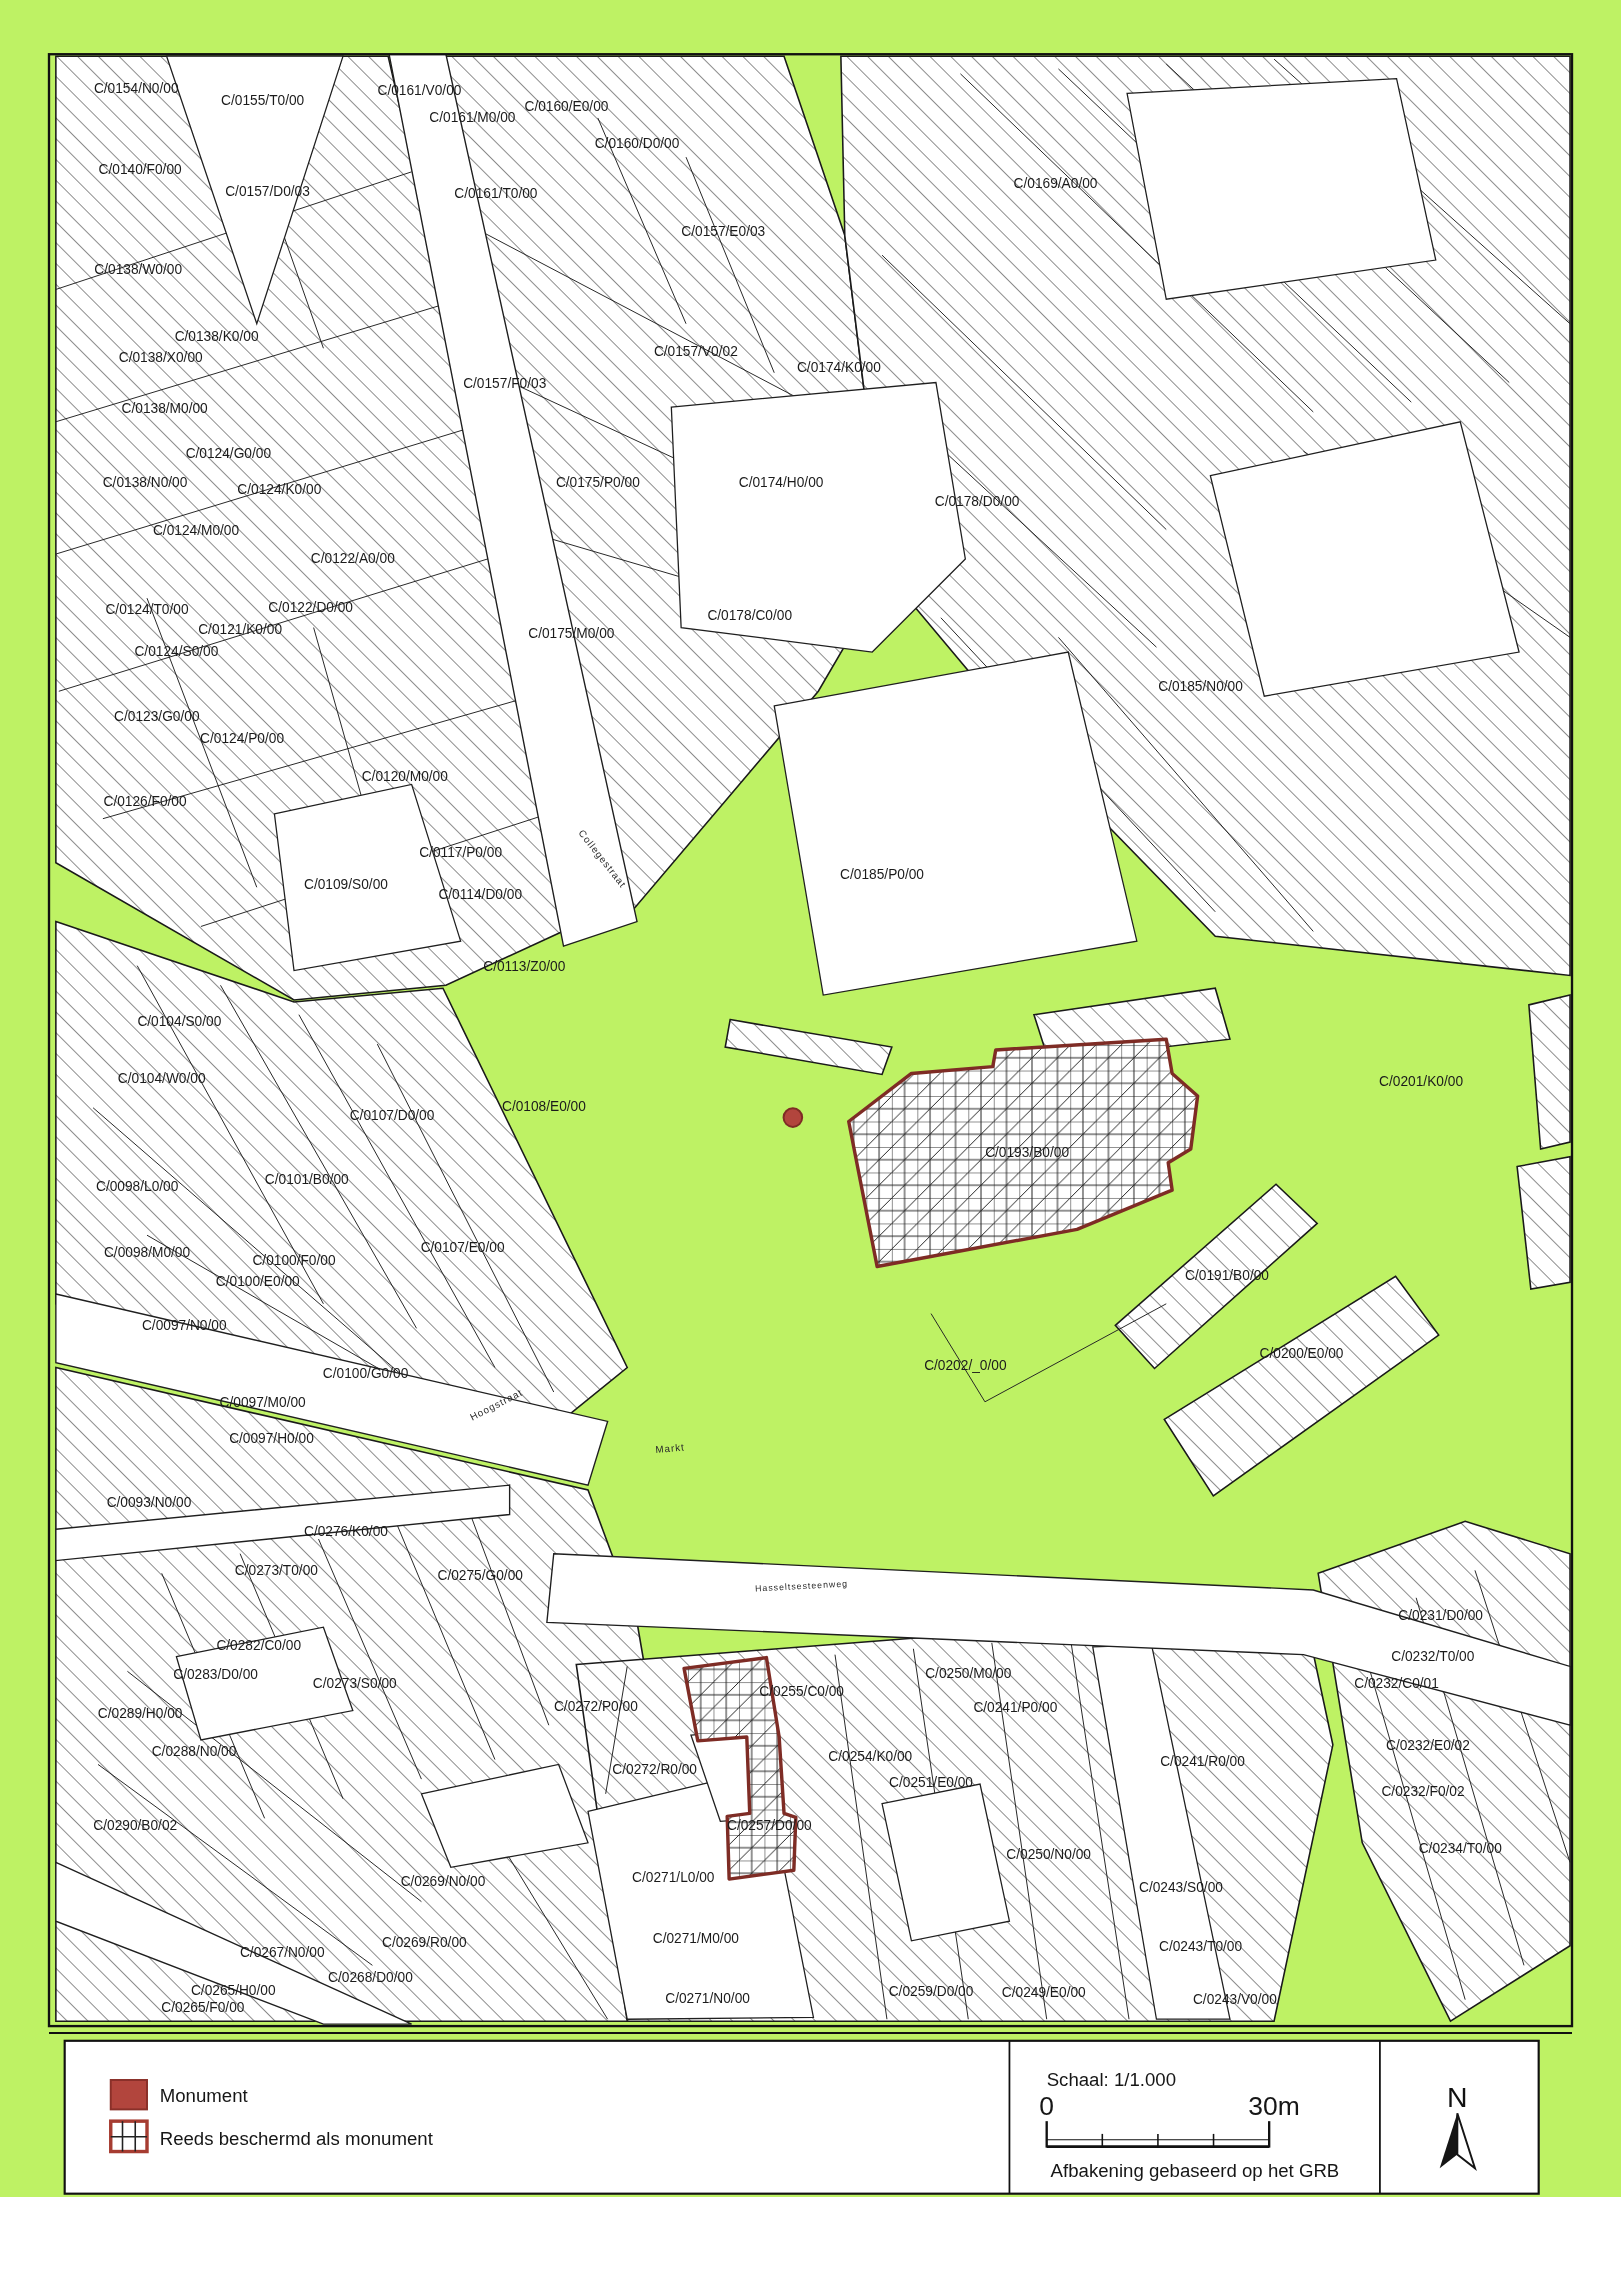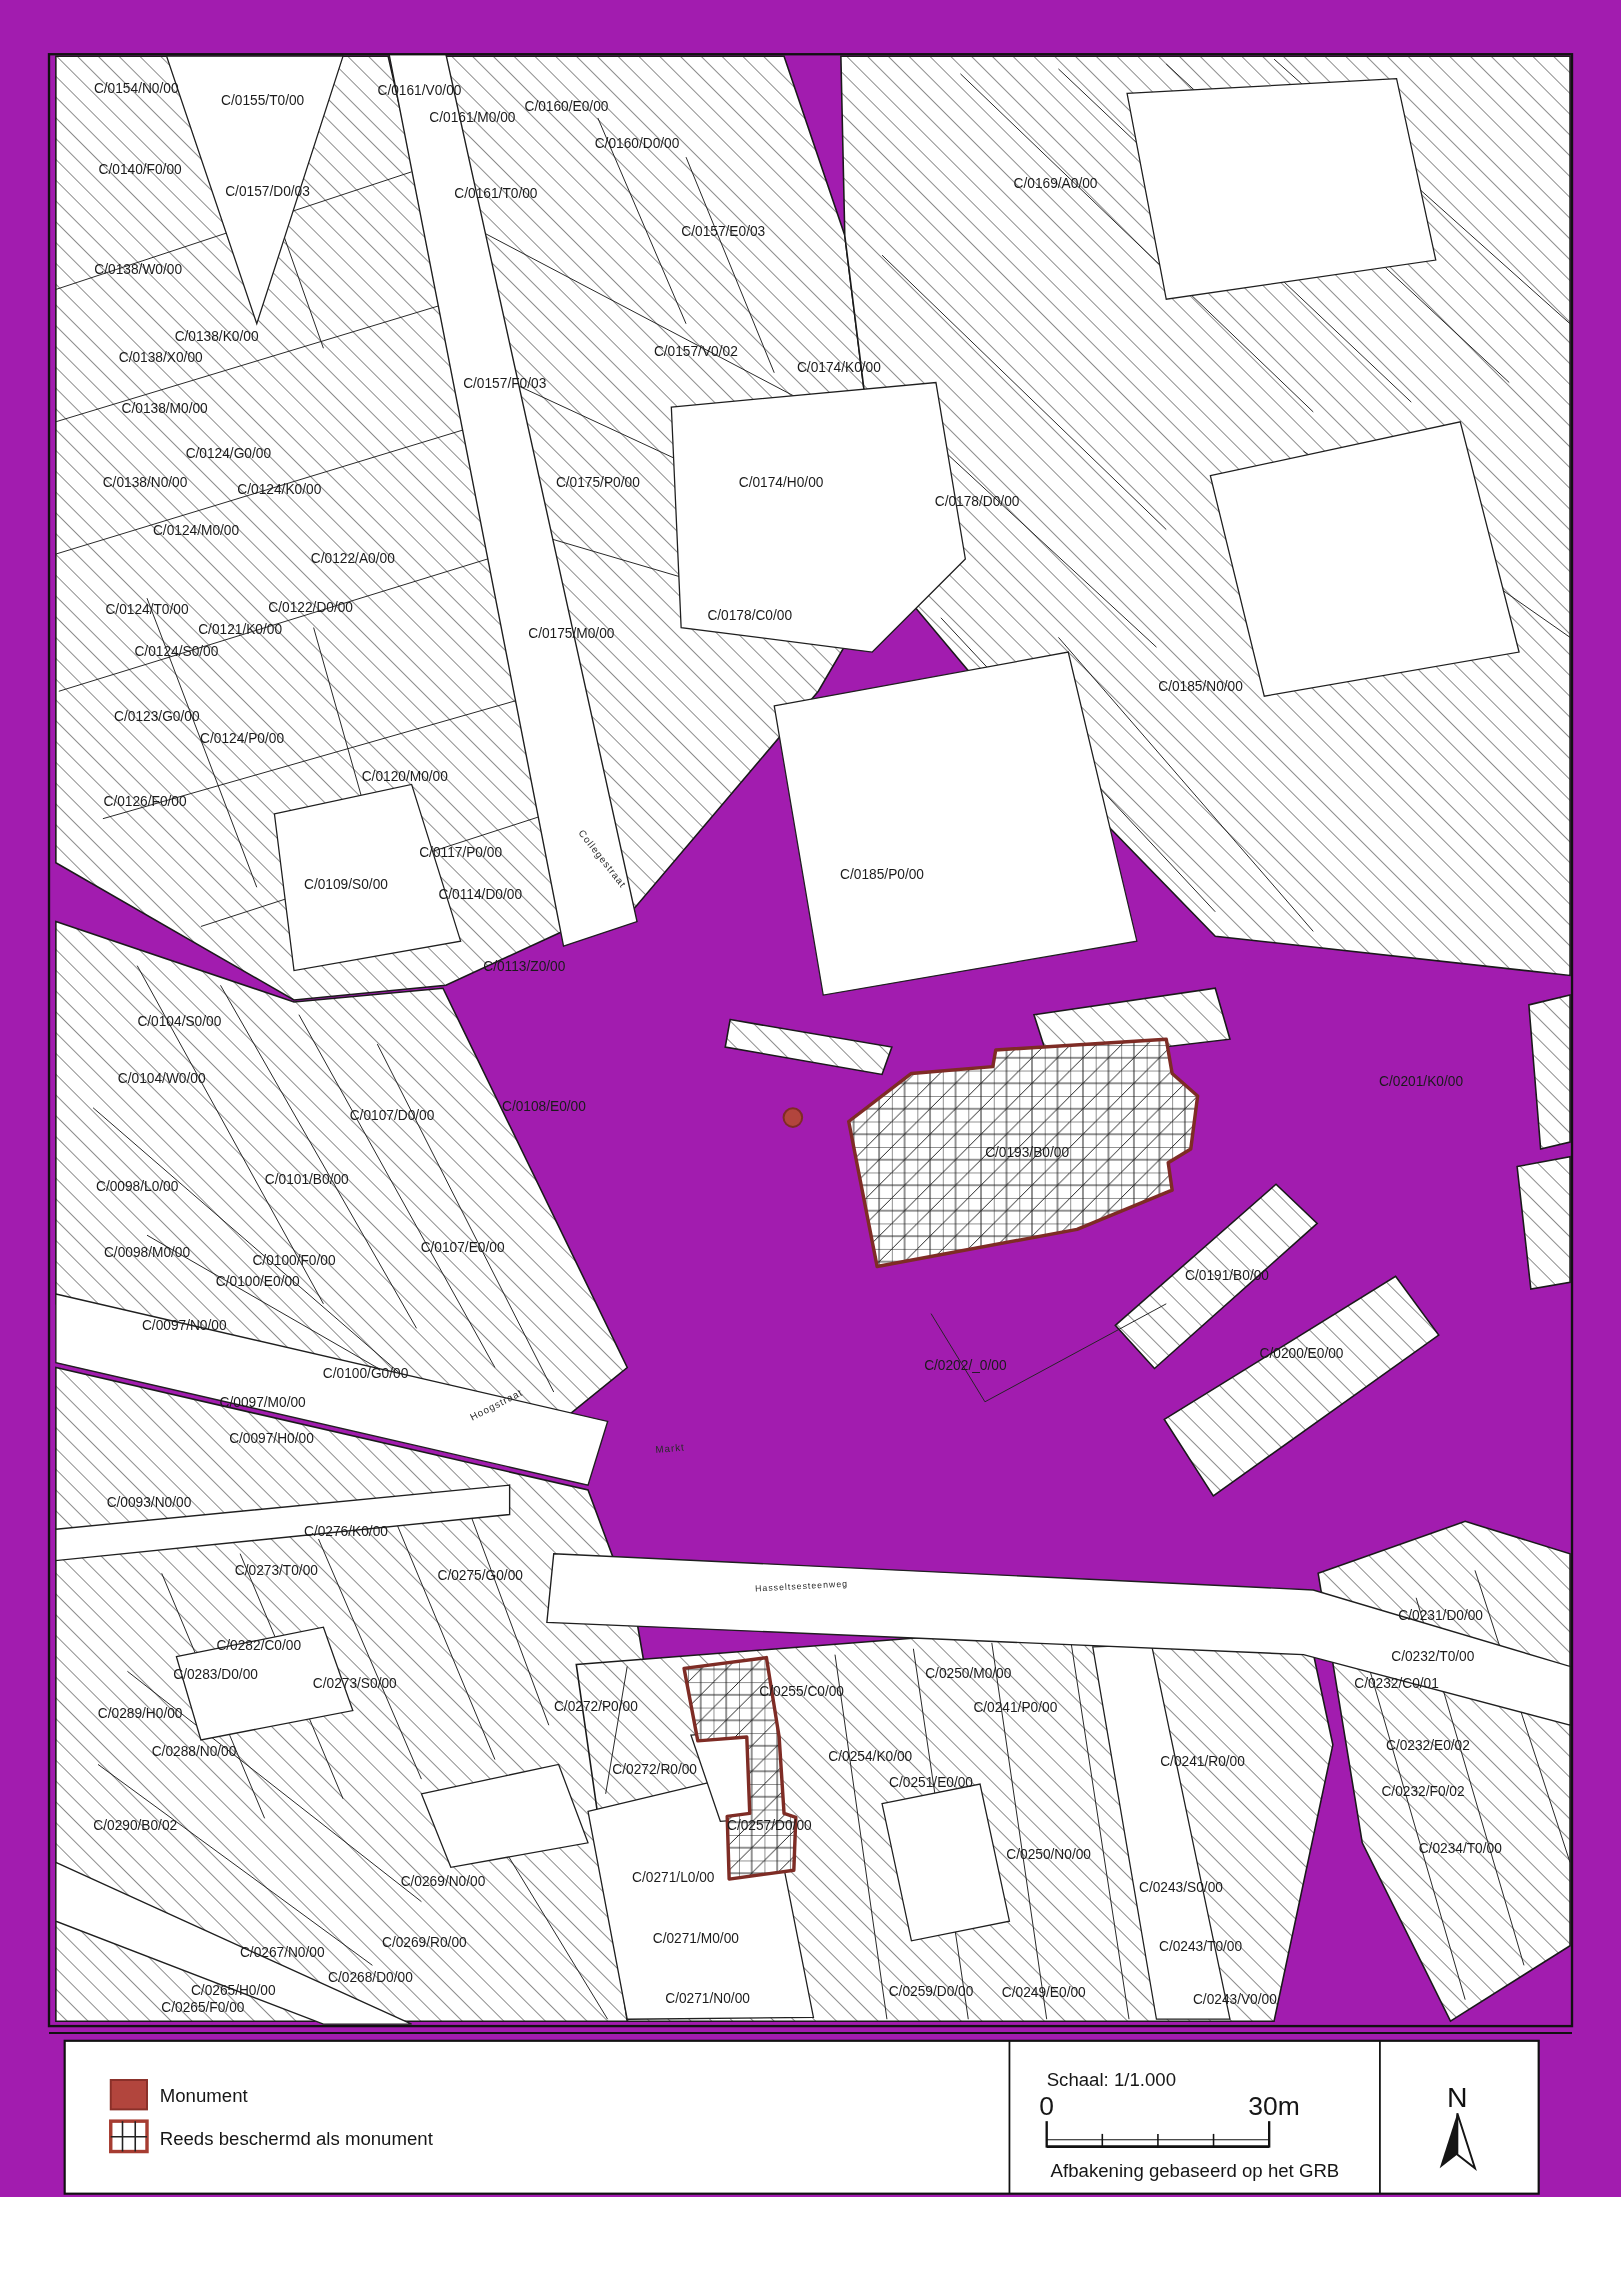--- a/index.html
+++ b/index.html
@@ -1,16 +1,16 @@
 <!DOCTYPE html>
 <html><head>
 <meta charset="utf-8">
 <style>
   html,body{margin:0;padding:0;background:#ffffff;}
-  #page{position:relative;width:1621px;height:2197px;background:#a21caf;overflow:hidden;
+  #page{position:relative;width:1621px;height:2197px;background:#bef264;overflow:hidden;
         font-family:"Liberation Sans", sans-serif;}
   svg{display:block;}
   .plabel{font-family:"Liberation Sans", sans-serif;font-size:14px;fill:#1b1b1b;text-anchor:middle;}
   .slabel{font-family:"Liberation Sans", sans-serif;fill:#2a2a2a;text-anchor:middle;letter-spacing:1px;}
   .legend-text{font-family:"Liberation Sans", sans-serif;font-size:19px;fill:#161616;}
   .scale-num{font-family:"Liberation Sans", sans-serif;font-size:27px;fill:#161616;text-anchor:middle;}
   .north-n{font-family:"Liberation Sans", sans-serif;font-size:29px;fill:#111;text-anchor:middle;}
 </style>
 </head>
 <body>

